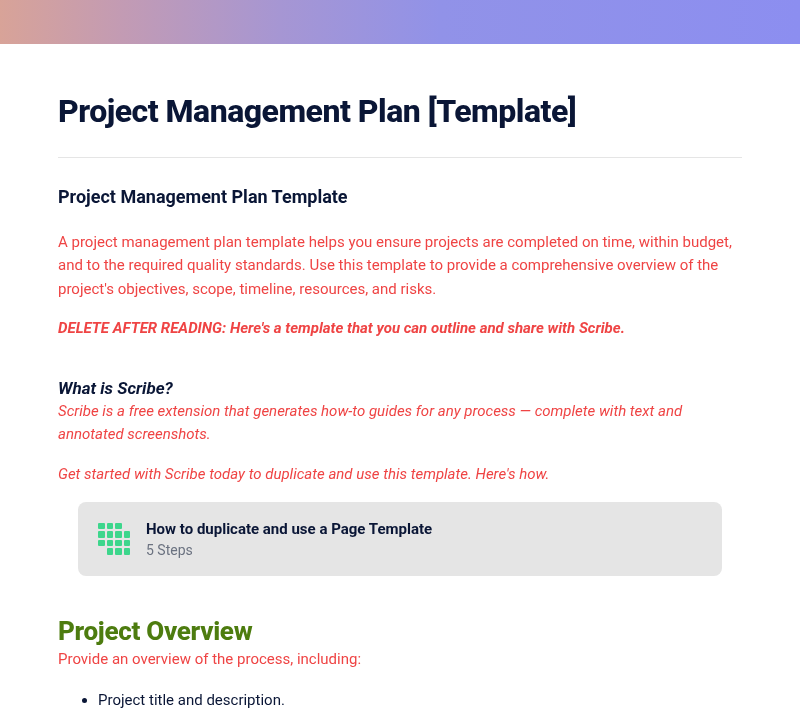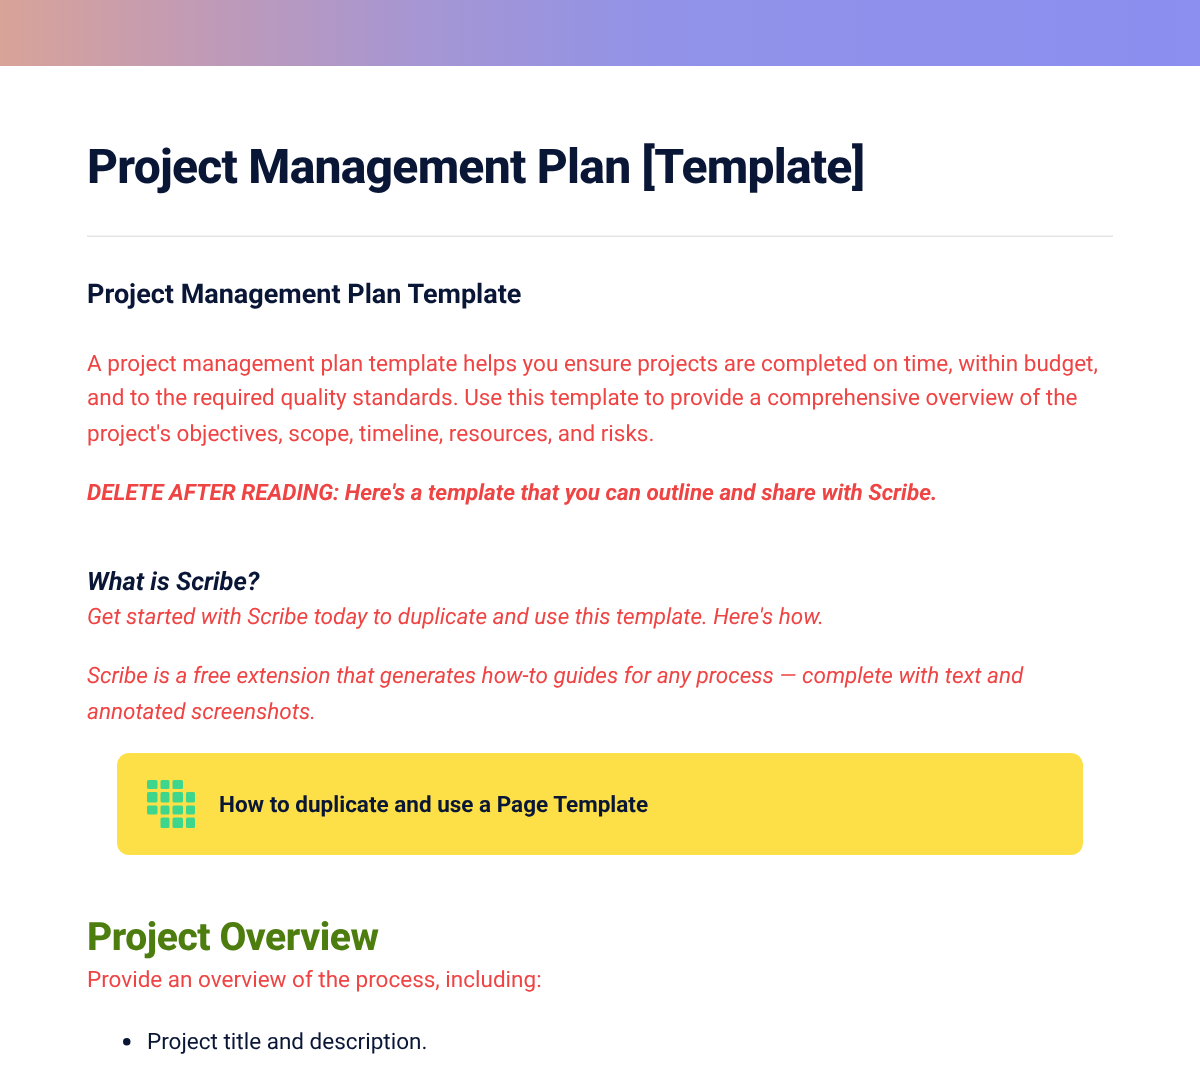--- a/index.html
+++ b/index.html
@@ -59,21 +59,21 @@
       margin-bottom: 16px;
     }
     p.italic {
       font-style: italic;
     }
     .bold-italic {
       font-weight: 700;
       font-style: italic;
     }
     .card {
-      background: #fde047;
+      background: #e5e5e5;
       border-radius: 8px;
       padding: 18px 20px;
       display: flex;
       align-items: center;
       gap: 16px;
       margin: 12px 20px 40px 20px;
     }
     .card-icon {
       width: 32px;
       height: 32px;
@@ -129,22 +129,22 @@
   <h2>Project Management Plan Template</h2>
   <p>A project management plan template helps you ensure projects are completed on time, within budget, and to the required quality standards. Use this template to provide a comprehensive overview of the project's objectives, scope, timeline, resources, and risks.</p>
 
   <p>
     <span class="bold-italic">DELETE AFTER READING:</span><span style="font-style: italic; font-weight: bold;"> Here's a template that you can outline and share with Scribe.</span>
   </p>
 
   <div class="spacer"></div>
 
   <h3 class="italic-heading">What is Scribe?</h3>
+  <p class="italic">Scribe is a free extension that generates how-to guides for any process — complete with text and annotated screenshots.</p>
   <p class="italic">Get started with Scribe today to duplicate and use this template. Here's how.</p>
-  <p class="italic">Scribe is a free extension that generates how-to guides for any process — complete with text and annotated screenshots.</p>
 
   <div class="card">
     <div class="card-icon">
       <div class="dot"></div>
         <div class="dot"></div>
         <div class="dot"></div>
         <div class="dot empty"></div>
       <div class="dot"></div>
         <div class="dot"></div>
         <div class="dot"></div>
@@ -153,20 +153,21 @@
         <div class="dot"></div>
         <div class="dot"></div>
         <div class="dot"></div>
       <div class="dot empty"></div>
         <div class="dot"></div>
         <div class="dot"></div>
         <div class="dot"></div>
     </div>
     <div class="card-content">
       <div class="card-title">How to duplicate and use a Page Template</div>
+      <div class="card-subtitle">5 Steps</div>
     </div>
   </div>
 
   <h2 class="section">Project Overview</h2>
   <p>Provide an overview of the process, including:</p>
   <ul>
     <li>Project title and description.</li>
   </ul>
 </div>
 

